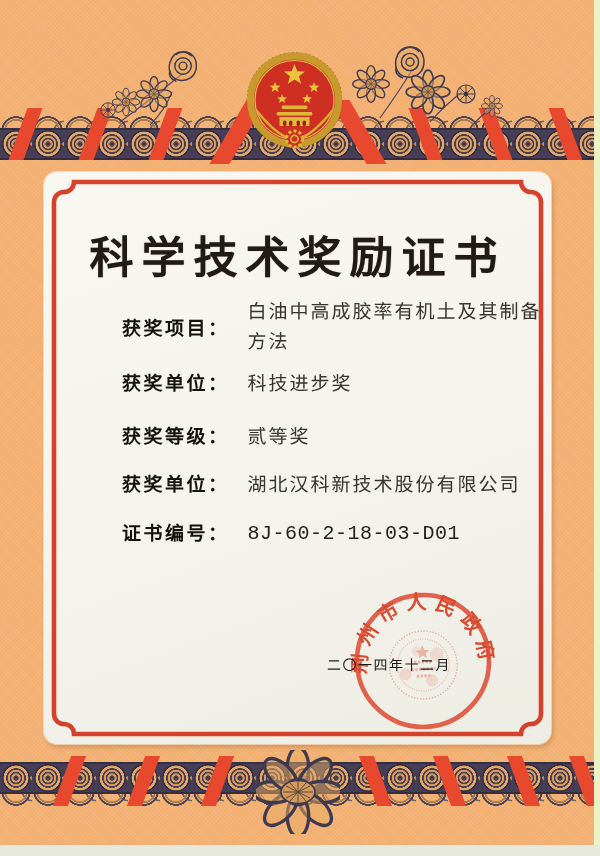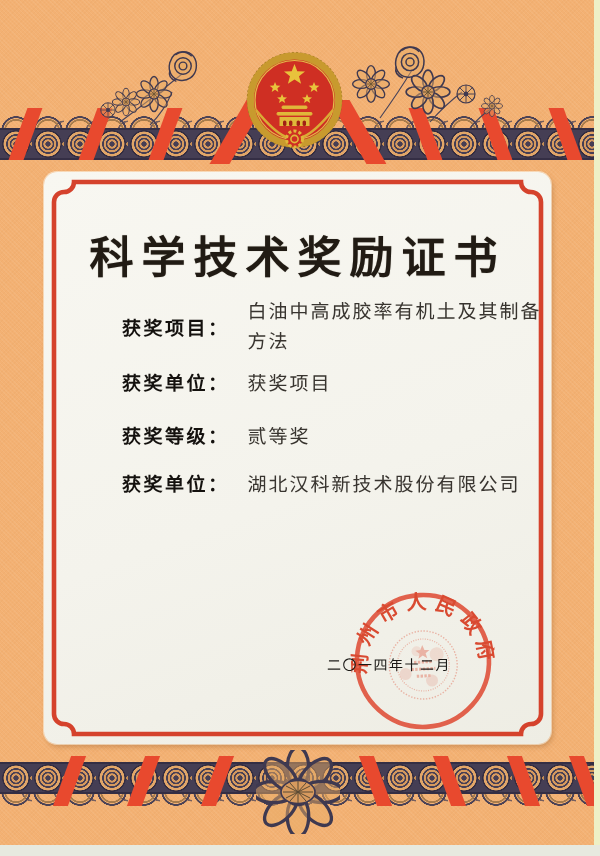--- a/index.html
+++ b/index.html
@@ -194,29 +194,33 @@
     </svg>
 
     <div class="title">科学技术奖励证书</div>
 
     <div class="row row1">
       <span class="lbl">获奖项目：</span>
       <span class="val">白油中高成胶率有机土及其制备方法</span>
     </div>
     <div class="row row2">
       <span class="lbl">获奖单位：</span>
-      <span class="val">获奖项目</span>
+      <span class="val">科技进步奖</span>
     </div>
     <div class="row row3">
       <span class="lbl">获奖等级：</span>
       <span class="val">贰等奖</span>
     </div>
     <div class="row row4">
       <span class="lbl">获奖单位：</span>
       <span class="val">湖北汉科新技术股份有限公司</span>
+    </div>
+    <div class="row row5">
+      <span class="lbl">证书编号：</span>
+      <span class="val val-mono">8J-60-2-18-03-D01</span>
     </div>
 
     <svg class="seal" viewBox="0 0 144 144">
       <circle cx="72" cy="72" r="66" fill="none" stroke="rgba(222,72,48,.85)" stroke-width="4.6"></circle>
       <g transform="translate(72,76)" opacity=".42" stroke="#e06048" fill="none">
         <circle r="34" stroke-width="1.4" stroke-dasharray="1.4,1.6"></circle>
         <circle r="26" stroke-width="1.2" stroke-dasharray="1,1.4"></circle>
         <path d="M-12 4 h24 M-9 -3 h18 M-7 11 h14" stroke-width="3" stroke-dasharray="2.4,1.4"></path>
         <path d="M0 -20 l2 5 5 .3 -4 3.2 1.4 5 -4.4 -2.9 -4.4 2.9 1.4 -5 -4 -3.2 5 -.3 Z" fill="#e06048" stroke="none"></path>
         <circle cx="-18" cy="8" r="6" fill="#e06048" stroke="none" opacity=".4"></circle>

